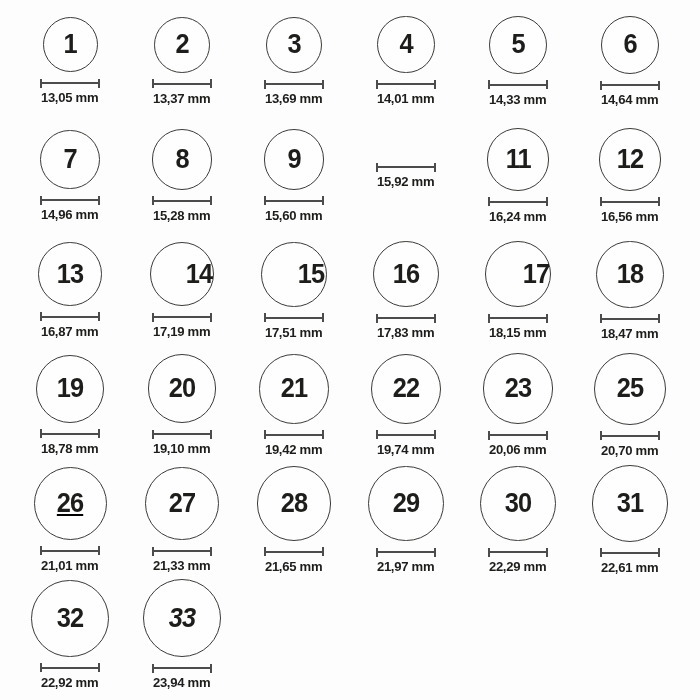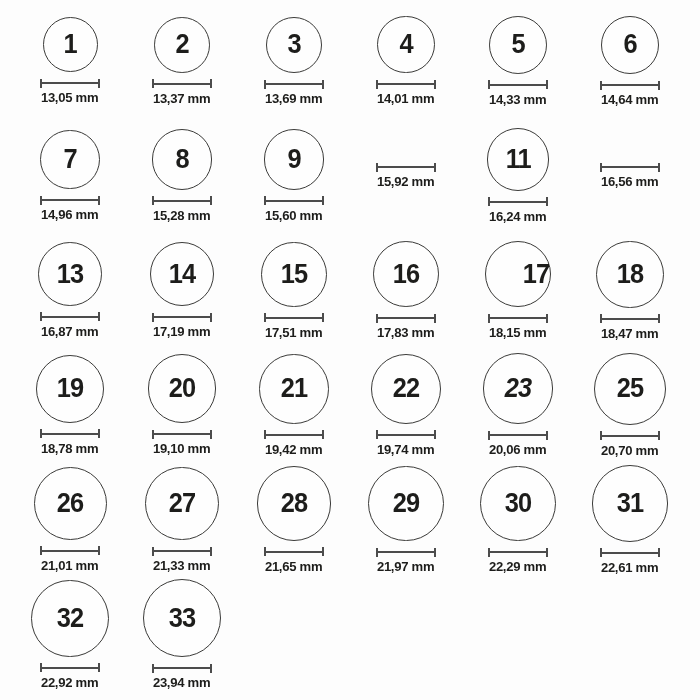--- a/index.html
+++ b/index.html
@@ -196,20 +196,23 @@
     </div>
     <div class="ruler">
       <span class="tick"></span>
       <span class="rline"></span>
       <span class="tick"></span>
     </div>
     <span class="label">16,24 mm</span>
   </div>
 
   <div class="cell">
+    <div class="circle" style="width: 62.92px; height: 62.92px;">
+      <span class="num">12</span>
+    </div>
     <div class="ruler">
       <span class="tick"></span>
       <span class="rline"></span>
       <span class="tick"></span>
     </div>
     <span class="label">16,56 mm</span>
   </div>
 
   <div class="cell">
     <div class="circle" style="width: 63.64px; height: 63.64px;">
@@ -217,33 +220,33 @@
     </div>
     <div class="ruler">
       <span class="tick"></span>
       <span class="rline"></span>
       <span class="tick"></span>
     </div>
     <span class="label">16,87 mm</span>
   </div>
 
   <div class="cell">
-    <div class="circle" style="width: 64.36px; height: 64.36px;">
+    <div class="circle" style="width: 64.36px; height: 64.36px; justify-content: flex-end;">
       <span class="num">14</span>
     </div>
     <div class="ruler">
       <span class="tick"></span>
       <span class="rline"></span>
       <span class="tick"></span>
     </div>
     <span class="label">17,19 mm</span>
   </div>
 
   <div class="cell">
-    <div class="circle" style="width: 65.08px; height: 65.08px;">
+    <div class="circle" style="width: 65.08px; height: 65.08px; justify-content: flex-end;">
       <span class="num">15</span>
     </div>
     <div class="ruler">
       <span class="tick"></span>
       <span class="rline"></span>
       <span class="tick"></span>
     </div>
     <span class="label">17,51 mm</span>
   </div>
 
@@ -325,21 +328,21 @@
     </div>
     <div class="ruler">
       <span class="tick"></span>
       <span class="rline"></span>
       <span class="tick"></span>
     </div>
     <span class="label">19,74 mm</span>
   </div>
 
   <div class="cell">
-    <div class="circle" style="width: 70.84px; height: 70.84px; font-style: italic;">
+    <div class="circle" style="width: 70.84px; height: 70.84px;">
       <span class="num">23</span>
     </div>
     <div class="ruler">
       <span class="tick"></span>
       <span class="rline"></span>
       <span class="tick"></span>
     </div>
     <span class="label">20,06 mm</span>
   </div>
 
@@ -350,21 +353,21 @@
     </div>
     <div class="ruler">
       <span class="tick"></span>
       <span class="rline"></span>
       <span class="tick"></span>
     </div>
     <span class="label">20,70 mm</span>
   </div>
 
   <div class="cell">
-    <div class="circle" style="width: 73px; height: 73px;">
+    <div class="circle" style="width: 73px; height: 73px; text-decoration: underline;">
       <span class="num">26</span>
     </div>
     <div class="ruler">
       <span class="tick"></span>
       <span class="rline"></span>
       <span class="tick"></span>
     </div>
     <span class="label">21,01 mm</span>
   </div>
 
@@ -434,21 +437,21 @@
     </div>
     <div class="ruler">
       <span class="tick"></span>
       <span class="rline"></span>
       <span class="tick"></span>
     </div>
     <span class="label">22,92 mm</span>
   </div>
 
   <div class="cell">
-    <div class="circle" style="width: 78.04px; height: 78.04px;">
+    <div class="circle" style="width: 78.04px; height: 78.04px; font-style: italic;">
       <span class="num">33</span>
     </div>
     <div class="ruler">
       <span class="tick"></span>
       <span class="rline"></span>
       <span class="tick"></span>
     </div>
     <span class="label">23,94 mm</span>
   </div>
 </div>

